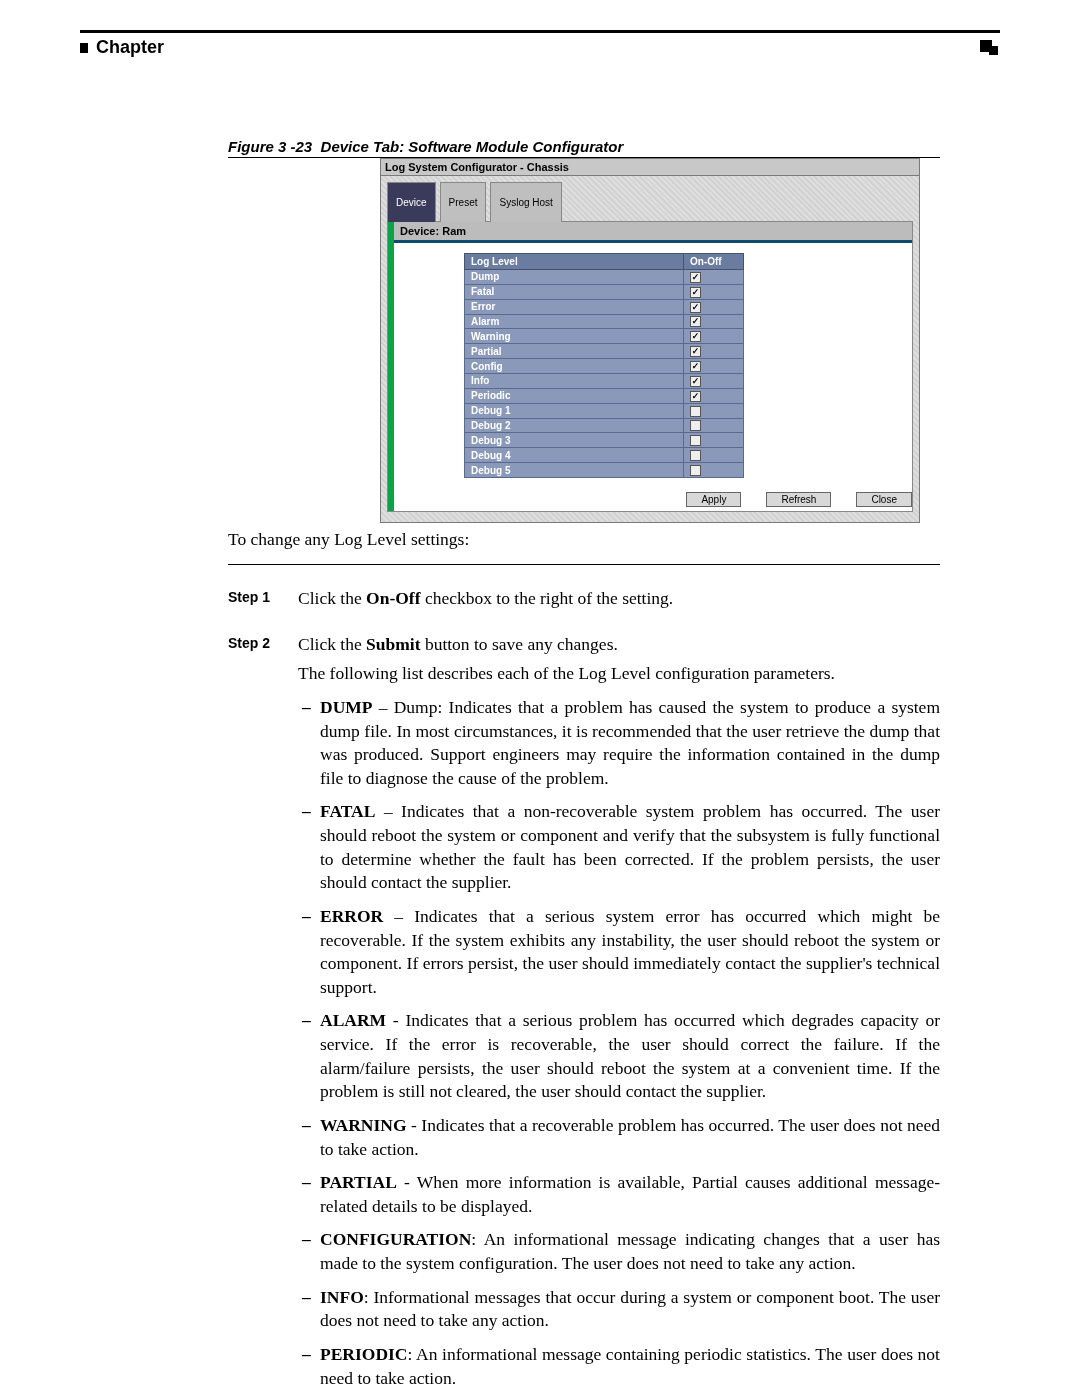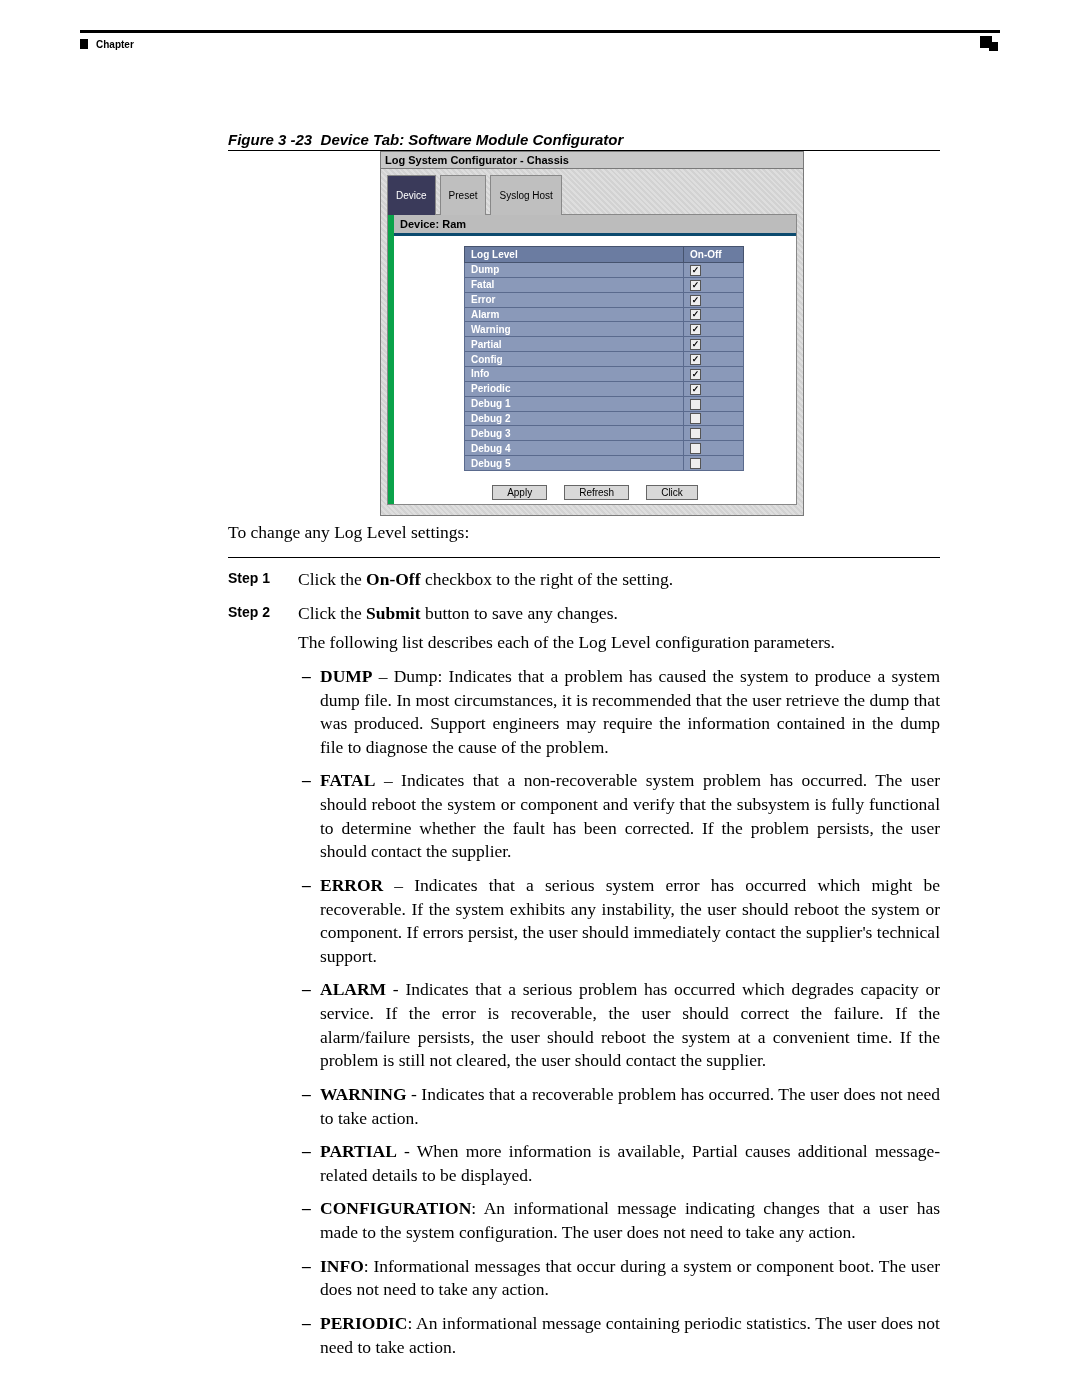--- a/index.html
+++ b/index.html
@@ -12,30 +12,30 @@
     font-size: 16px;
   }
   .page {
     padding: 30px 80px 30px 80px;
     position: relative;
   }
   
   .hdr-rule { height: 3px; background: #000; margin-bottom: 4px; }
   .hdr-row { display: flex; align-items: center; gap: 8px; }
   .hdr-bullet { width: 8px; height: 10px; background: #000; }
-  .hdr-label { font-family: Arial, Helvetica, sans-serif; font-weight: bold; font-size: 10px; }
+  .hdr-label { font-family: Arial, Helvetica, sans-serif; font-weight: bold; font-size: 18px; }
   .hdr-end-sq { width: 12px; height: 12px; background: #000; margin-left: auto; margin-right: 2px; margin-top: -1px;}
   .hdr-end-sq.small { width: 9px; height: 9px; margin-top: 5px; margin-left: -5px;}
 
   
   .fig-cap { font-family: Arial, Helvetica, sans-serif; font-weight: bold; font-style: italic; font-size: 15px; margin-top: 80px; padding-bottom: 2px; border-bottom: 1px solid #000; margin-left: 148px; margin-right: 60px; }
 
   
   .configurator {
-    width: 424px;
+    width: 540px;
     margin-left: 300px;
     font-family: Arial, Helvetica, sans-serif;
     font-size: 10px;
     color: #000;
     user-select: none;
   }
   .cfg-title {
     background: #c8c8c8;
     border: 1px solid #7a7a7a;
     border-bottom: 0;
@@ -56,30 +56,30 @@
   }
   .greenbar { width:6px; background:#0aa34a; }
   .panelrow { display:flex; }
   .panelcontent { flex:1; }
   .glass { background:#bcbcbc; border-bottom:3px solid #0c4a6e; padding:3px 6px; font-weight:bold; font-size:11px; }
   .logtbl { width: 280px; margin: 10px 0 10px 70px; border-collapse: collapse; }
   .logtbl th { background:#6b7ca1; color:#fff; text-align:left; padding:2px 6px; border:1px solid #46536e; font-size:10px; font-weight:bold;}
   .logtbl td { background:#8a99b9; color:#fff; padding:1px 6px; border:1px solid #5a6a8d; font-size:10px; font-weight:bold;}
   .logtbl td.cbcell { width:60px; text-align:left; }
   .cb { display:inline-block; width:11px; height:11px; background:#eee; border:1px solid #555; line-height:9px; font-size:9px; text-align:center; color:#000; vertical-align:middle;}
-  .btnrow { display:flex; gap:17px; justify-content:center; padding:4px 0;}
+  .btnrow { display:flex; gap:25px; justify-content:flex-end; padding:4px 0;}
   .btn { font-size:10px; padding:1px 14px; background:#d8d8d8; border:1px solid #666; }
 
   
   .content { margin-left: 148px; margin-right: 60px; }
   .after-fig { margin-top: 6px; font-size: 17.5px; }
   .hr-thin { border:0; border-top:1px solid #000; margin: 14px 0 10px 0; }
 
   .steps { }
-  .step-row { display:flex; margin: 10px 0; font-size:17.5px; }
+  .step-row { display:flex; margin: 22px 0; font-size:17.5px; }
   .step-lbl { width: 70px; font-family: Arial, Helvetica, sans-serif; font-weight:bold; font-size:14px; padding-top:2px; }
   .step-body { flex:1; line-height:1.35; }
   .step-body .para { margin-top: 6px; }
   .step-body b { font-weight:bold; }
 
   ul.dash { list-style:none; margin-top:10px; }
   ul.dash li { position:relative; padding-left:22px; margin:10px 0; font-size:17.5px; line-height:1.35; text-align:justify; }
   ul.dash li::before { content:"–"; position:absolute; left:4px; top:0; font-weight:bold; }
 </style>
 </head>
@@ -176,21 +176,21 @@
                   </tr>
                   <tr>
                     <td>Debug 5</td>
                     <td class="cbcell"><span class="cb"></span></td>
                   </tr>
                 </tbody>
             </table>
             <div class="btnrow">
               <div class="btn">Apply</div>
               <div class="btn">Refresh</div>
-              <div class="btn">Click</div>
+              <div class="btn">Close</div>
             </div>
           </div>
         </div>
       </div>
     </div>
   </div>
 
   <div class="content">
     <p class="after-fig">To change any Log Level settings:</p>
     <hr class="hr-thin">

